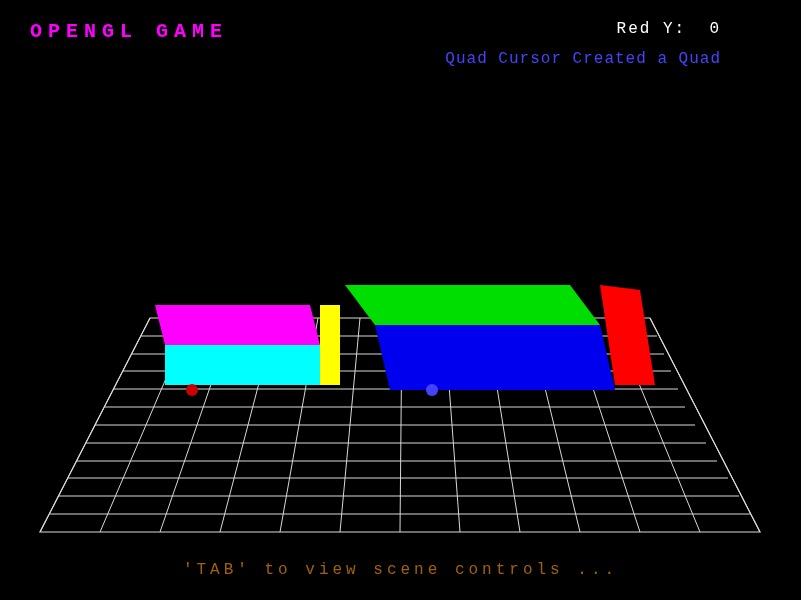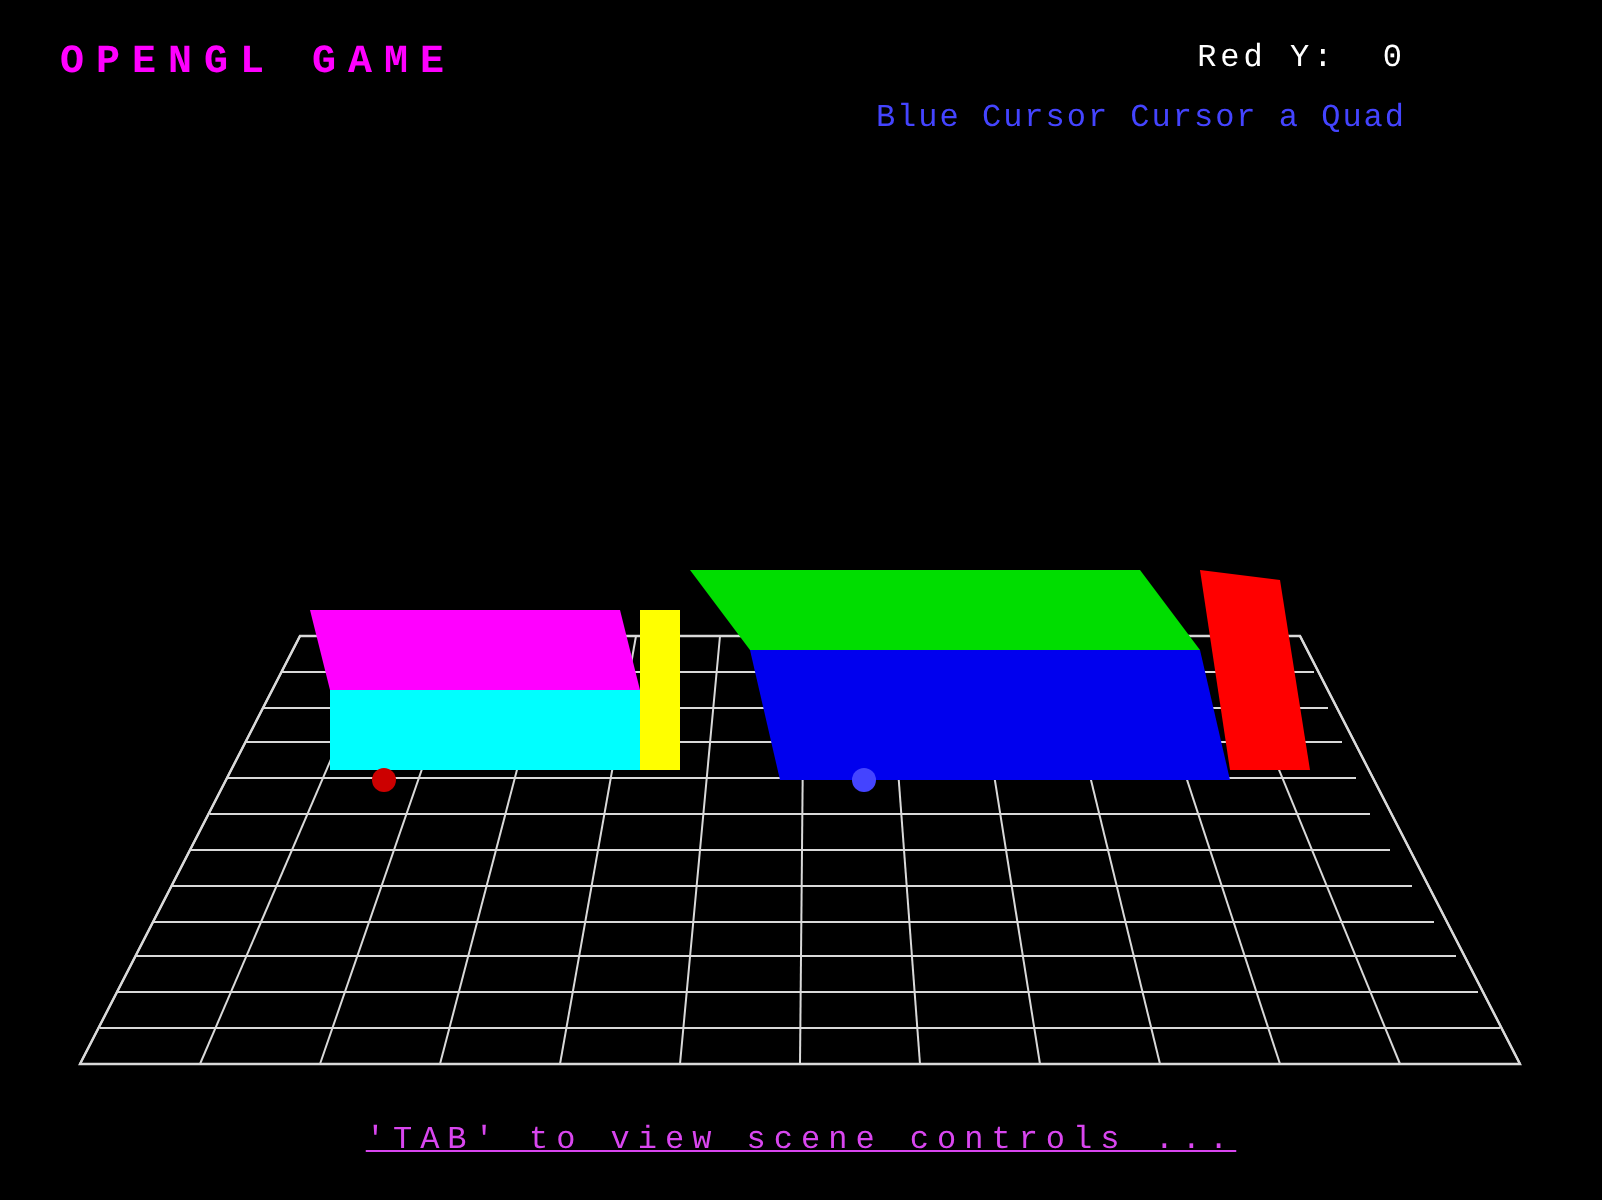--- a/index.html
+++ b/index.html
@@ -13,21 +13,21 @@
     }
     #app {
       width: 801px;
       height: 600px;
       position: relative;
       background: #000;
     }
     
     #header {
       position: absolute;
-      top: 0; left: 0; right: 18px;
+      top: 0; left: 0; right: 0;
       height: 90px;
     }
     #title {
       position: absolute;
       top: 20px; left: 30px;
       color: #ff00ff;
       font-size: 20px;
       font-weight: bold;
       letter-spacing: 6px;
     }
@@ -59,40 +59,39 @@
     
     #footer {
       position: absolute;
       bottom: 0; left: 0; right: 0;
       height: 60px;
       display: flex;
       align-items: center;
       justify-content: center;
     }
     #footer-text {
-      color: #d946ef;
+      color: #a16207;
       font-size: 16px;
       letter-spacing: 4px;
-      text-decoration: underline;
     }
   </style>
 </head>
 <body>
 
 <div id="app">
 
   <div id="header">
     <div id="title">OPENGL  GAME</div>
     <div id="scores">
       <span>
         <span>Red Y:</span>
         &nbsp;<span>0</span>
       </span>
     </div>
-    <div id="status-message">Blue Cursor Cursor a Quad</div>
+    <div id="status-message">Quad Cursor Created a Quad</div>
   </div>
 
   <div id="scene">
     <svg id="scene-canvas" viewBox="0 0 801 450" xmlns="http://www.w3.org/2000/svg">
 
       <g opacity="0.85">
 
         <polygon points="150,228 650,228 760,442 40,442" fill="none" stroke="#ffffff" stroke-width="1.2"></polygon>
 
         <line x1="150" y1="228" x2="40" y2="442" stroke="#fff" stroke-width="1"></line>

